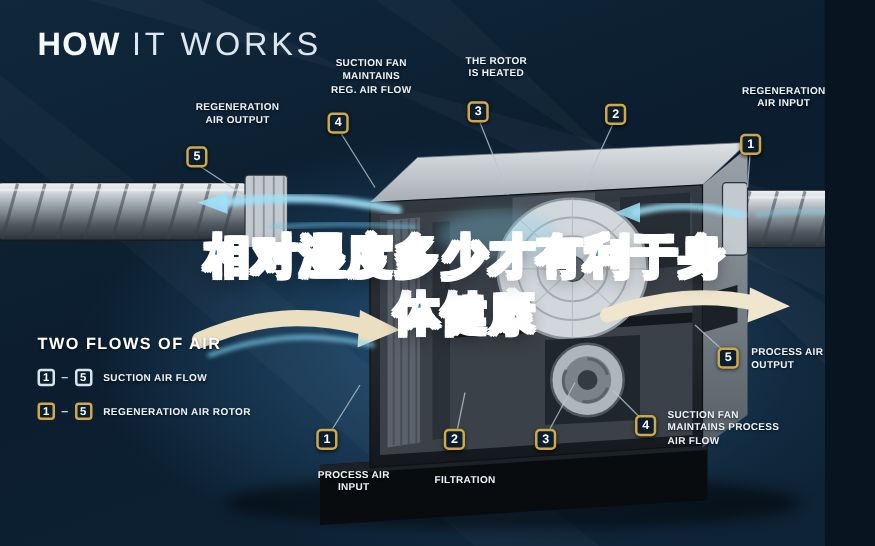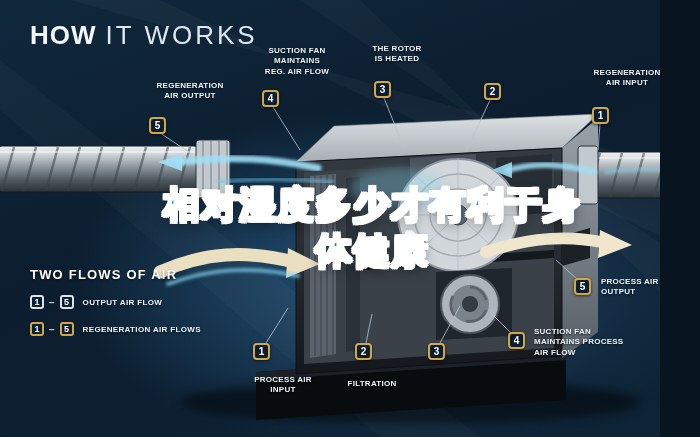--- a/index.html
+++ b/index.html
@@ -274,23 +274,23 @@
   <div class="chip" id="chip-process-input">1</div>
   <div class="clabel center" id="lbl-process-input">PROCESS AIR
 INPUT</div>
 
   <div class="legend">
     <div class="legend-heading">TWO FLOWS OF AIR</div>
     <div class="legend-row">
       <span class="chip-s">1</span>
       <span class="dash">–</span>
       <span class="chip-s">5</span>
-      <span class="llabel">OUTPUT AIR FLOW</span>
+      <span class="llabel">SUCTION AIR FLOW</span>
     </div>
     <div class="legend-row">
       <span class="chip-s gold">1</span>
       <span class="dash">–</span>
       <span class="chip-s gold">5</span>
-      <span class="llabel">REGENERATION AIR FLOWS</span>
+      <span class="llabel">REGENERATION AIR ROTOR</span>
     </div>
   </div>
 
 </div>
 
 </body></html>

